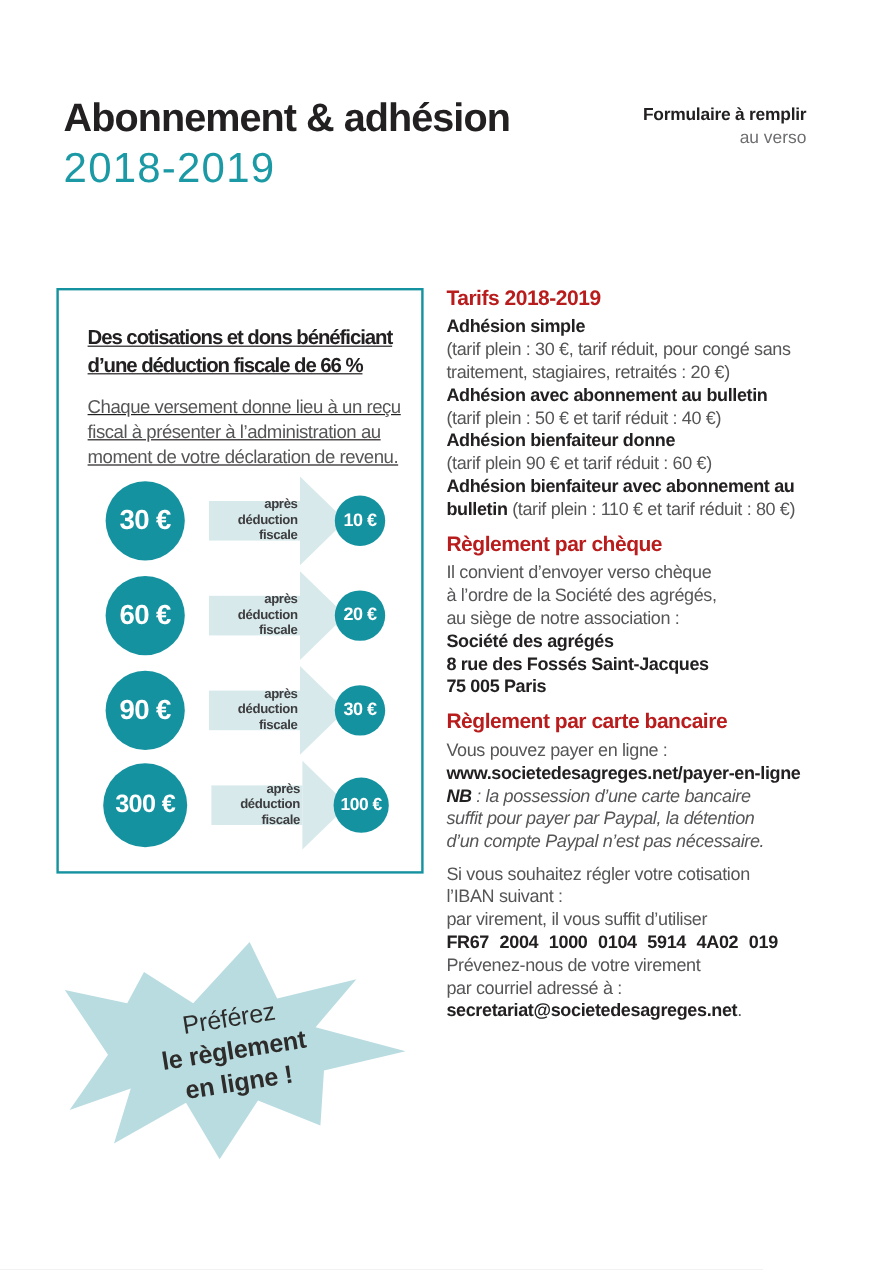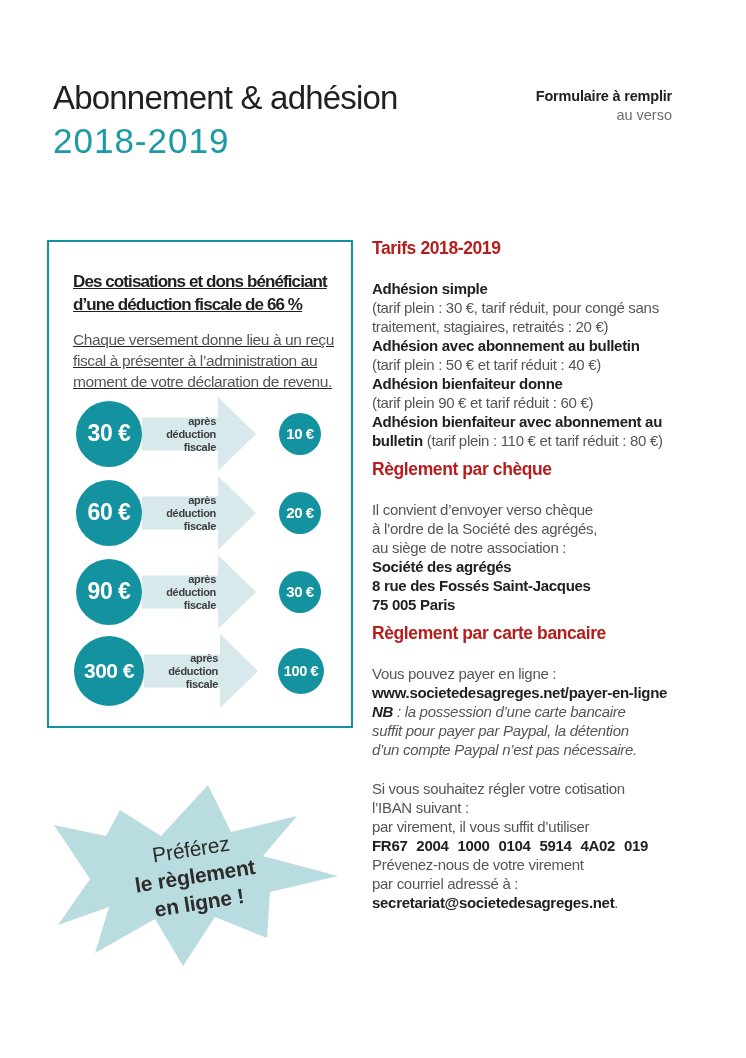--- a/index.html
+++ b/index.html
@@ -4,46 +4,46 @@
 <style>
   html,body { margin:0; padding:0; background:#e8e8e8; }
   .page {
     position:relative; width:746px; height:1058px; margin:0 auto;
     background:#ffffff; overflow:hidden;
     font-family:"Liberation Sans", sans-serif; color:#232021;
   }
 
   
   .title-block { position:absolute; left:53px; top:80px; }
-  .main-title { margin:0; font-size:33px; font-weight:400; letter-spacing:-0.8px; color:#232021; line-height:36px; }
+  .main-title { margin:0; font-size:33px; font-weight:700; letter-spacing:-0.8px; color:#232021; line-height:36px; }
   .season { font-size:35px; font-weight:400; color:#1b9aa6; letter-spacing:1px; line-height:40px; margin-top:5px; }
 
   .form-note { position:absolute; right:74px; top:88px; text-align:right; }
   .note-bold { font-weight:700; font-size:14.5px; letter-spacing:-0.2px; color:#232021; }
   .note-gray { font-size:14.5px; color:#6d6e70; margin-top:3px; }
 
   
   .deduction-box {
     position:absolute; left:47px; top:240px; width:306px; height:488px;
     border:2px solid #14929f; box-sizing:border-box; background:#fff;text-decoration:underline;
   }
   .box-heading { margin:28px 6px 0 24px; font-size:17px; font-weight:700; letter-spacing:-0.9px; line-height:23px; color:#232021; }
   .box-heading div { white-space:nowrap; }
   .box-body { margin:13px 6px 0 24px; font-size:15.5px; letter-spacing:-0.4px; line-height:21px; color:#565658; }
   .box-body div { white-space:nowrap; }
 
   .rows { position:absolute; left:0; top:152px; width:100%; }
-  .drow { position:relative; height:79px; display:flex; align-items:center; padding-left:27px; box-sizing:border-box; }
+  .drow { position:relative; height:79px; display:flex; align-items:center; padding-left:39px; box-sizing:border-box; }
   .big-circle {
     flex:0 0 auto; width:66px; height:66px; border-radius:50%; background:#14929f;
     color:#fff; font-weight:700; font-size:23px; letter-spacing:-0.5px;
     display:flex; align-items:center; justify-content:center;
   }
   .drow.xl .big-circle { width:70px; height:70px; font-size:21px; margin-left:-2px; }
-  .arrow { position:relative; flex:0 0 auto; margin-left:0; width:116px; height:78px; }
+  .arrow { position:relative; flex:0 0 auto; margin-left:20px; width:116px; height:78px; }
   .arrow svg { position:absolute; left:0; top:0; }
   .arrow-label {
     position:absolute; right:42px; top:50%; transform:translateY(-50%);
     text-align:right; font-size:11px; font-weight:700; color:#3d3d3f; line-height:13px; letter-spacing:-0.3px;
   }
   .small-circle {
     position:absolute; right:30px; top:50%; transform:translateY(-50%);
     width:42px; height:42px; border-radius:50%; background:#14929f;
     color:#fff; font-weight:700; font-size:15px; letter-spacing:-0.4px;
     display:flex; align-items:center; justify-content:center;
@@ -59,21 +59,21 @@
     text-align:center; font-size:21px; line-height:27px; color:#2d2c2b; letter-spacing:-0.2px;
   }
   .burst-text .b-regular { font-weight:400; }
   .burst-text .b-bold { font-weight:700; }
 
   
   .right-col { position:absolute; left:372px; top:237px; width:300px; }
   .section-title { margin:0; font-size:17.5px; line-height:22px; font-weight:700; color:#b91c1c; letter-spacing:-0.4px; }
   .section { margin:0; }
   .section + .section { margin-top:8px; }
-  .sec-body { margin-top:20px; }
+  .sec-body { margin-top:4px; }
   .line { font-size:15px; line-height:19px; letter-spacing:-0.3px; white-space:nowrap; }
   .gray { color:#565658; }
   .bold { font-weight:700; color:#232021; }
   .italic { font-style:italic; }
   .iban { word-spacing:5px; }
 </style>
 </head>
 <body>
 
 <div class="page">

